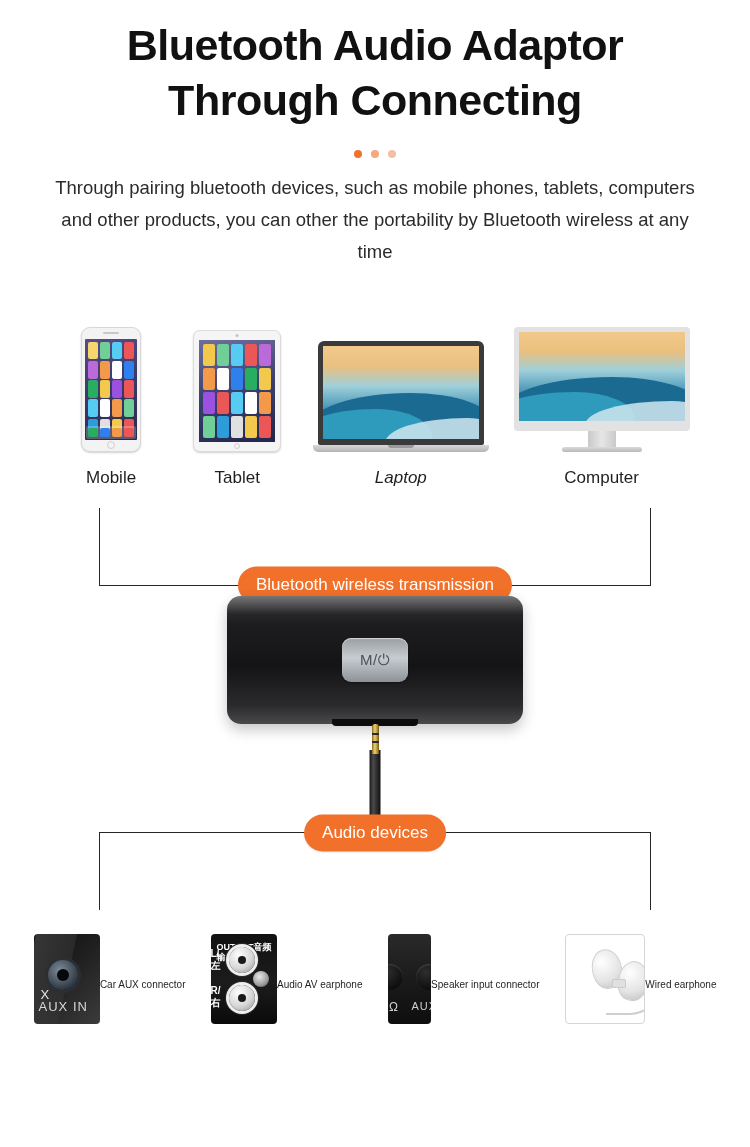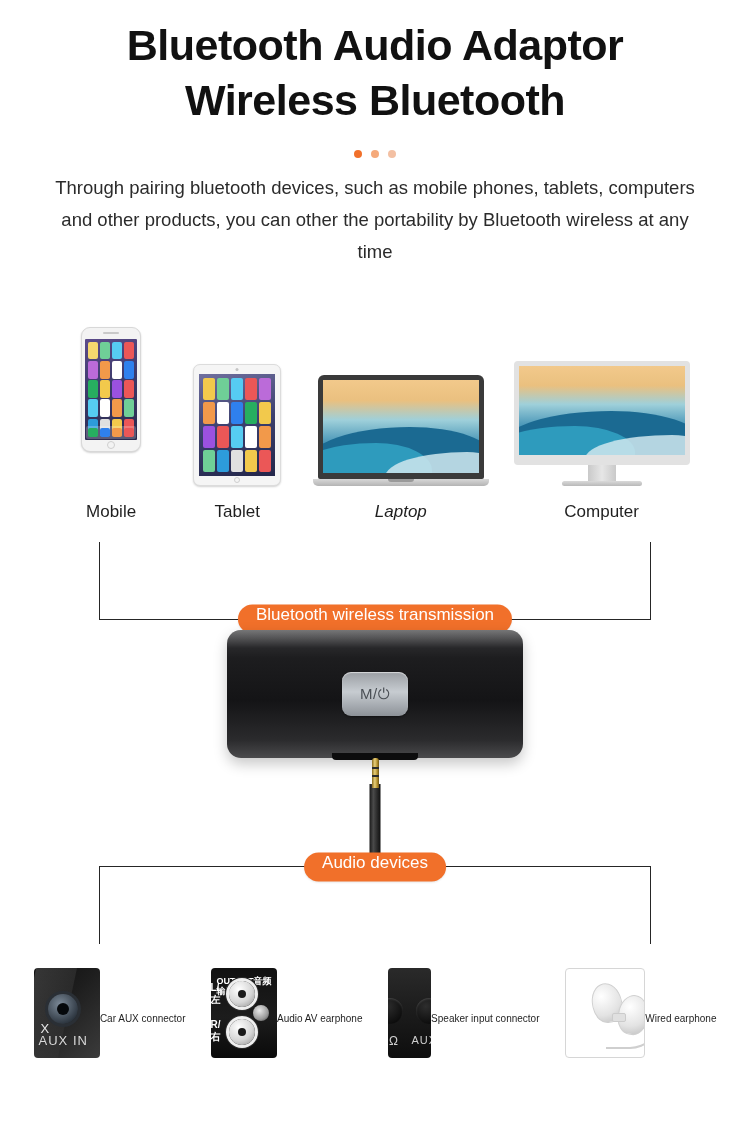--- a/index.html
+++ b/index.html
@@ -51,21 +51,21 @@
     justify-content: center;
     gap: 0;
     padding: 0 48px;
   }
   .device-cell {
     display: flex;
     flex-direction: column;
     align-items: center;
     justify-content: flex-end;
   }
-  .device-cell.mobile { width: 132px; gap: 34px; }
+  .device-cell.mobile { width: 132px; }
   .device-cell.tablet { width: 132px; }
   .device-cell.laptop { width: 210px; font-style: italic; }
   .device-cell.computer { width: 210px; }
 
   .device-art { position: relative; display: flex; align-items: flex-end; justify-content: center; height: 140px; }
   .device-label {
     margin-top: 16px;
     font-size: 17px;
     color: #1f1f1f;
   }
@@ -183,21 +183,21 @@
     border-top: 1.4px solid #262626;
   }
   .pill {
     position: absolute;
     left: 50%;
     transform: translate(-50%,-50%);
     background: #f1702a;
     color: #ffffff;
     font-size: 17px;
     border-radius: 20px;
-    padding: 0 18px 9px;
+    padding: 8px 18px 9px;
     white-space: nowrap;
     box-shadow: 0 1px 2px rgba(0,0,0,.10);
   }
   .pill.wireless { top: 100%; }
   .pill.audio { top: 0; }
 
   
   .adaptor-area {
     margin-top: 10px;
     display: flex;
@@ -313,21 +313,21 @@
   .ear .bud.b2 { left: 52px; top: 26px; transform: rotate(8deg); }
   .ear .wire { position:absolute; left: 40px; top: 50px; width: 54px; height: 30px;
     border-bottom: 2px solid #cfcfcf; border-right: 2px solid #cfcfcf; border-radius: 0 0 40px 0; }
   .ear .ctrl { position:absolute; right: 18px; top: 44px; width: 14px; height: 9px; background:#e0e0e0; border-radius:2px; border:1px solid #cbcbcb;}
 </style>
 </head>
 <body>
 
 <div class="hero-title">
   <span class="line">Bluetooth Audio Adaptor</span>
-  <span class="line">Wireless Bluetooth</span>
+  <span class="line">Through Connecting</span>
 </div>
 
 <div class="dots">
   <span class="dot" style="background:#f1702a"></span>
   <span class="dot" style="background:#f5a97a"></span>
   <span class="dot" style="background:#f3c0a3"></span>
 </div>
 
 <p class="hero-desc">Through pairing bluetooth devices, such as mobile phones, tablets, computers and other products, you can other the portability by Bluetooth wireless at any time</p>
 

